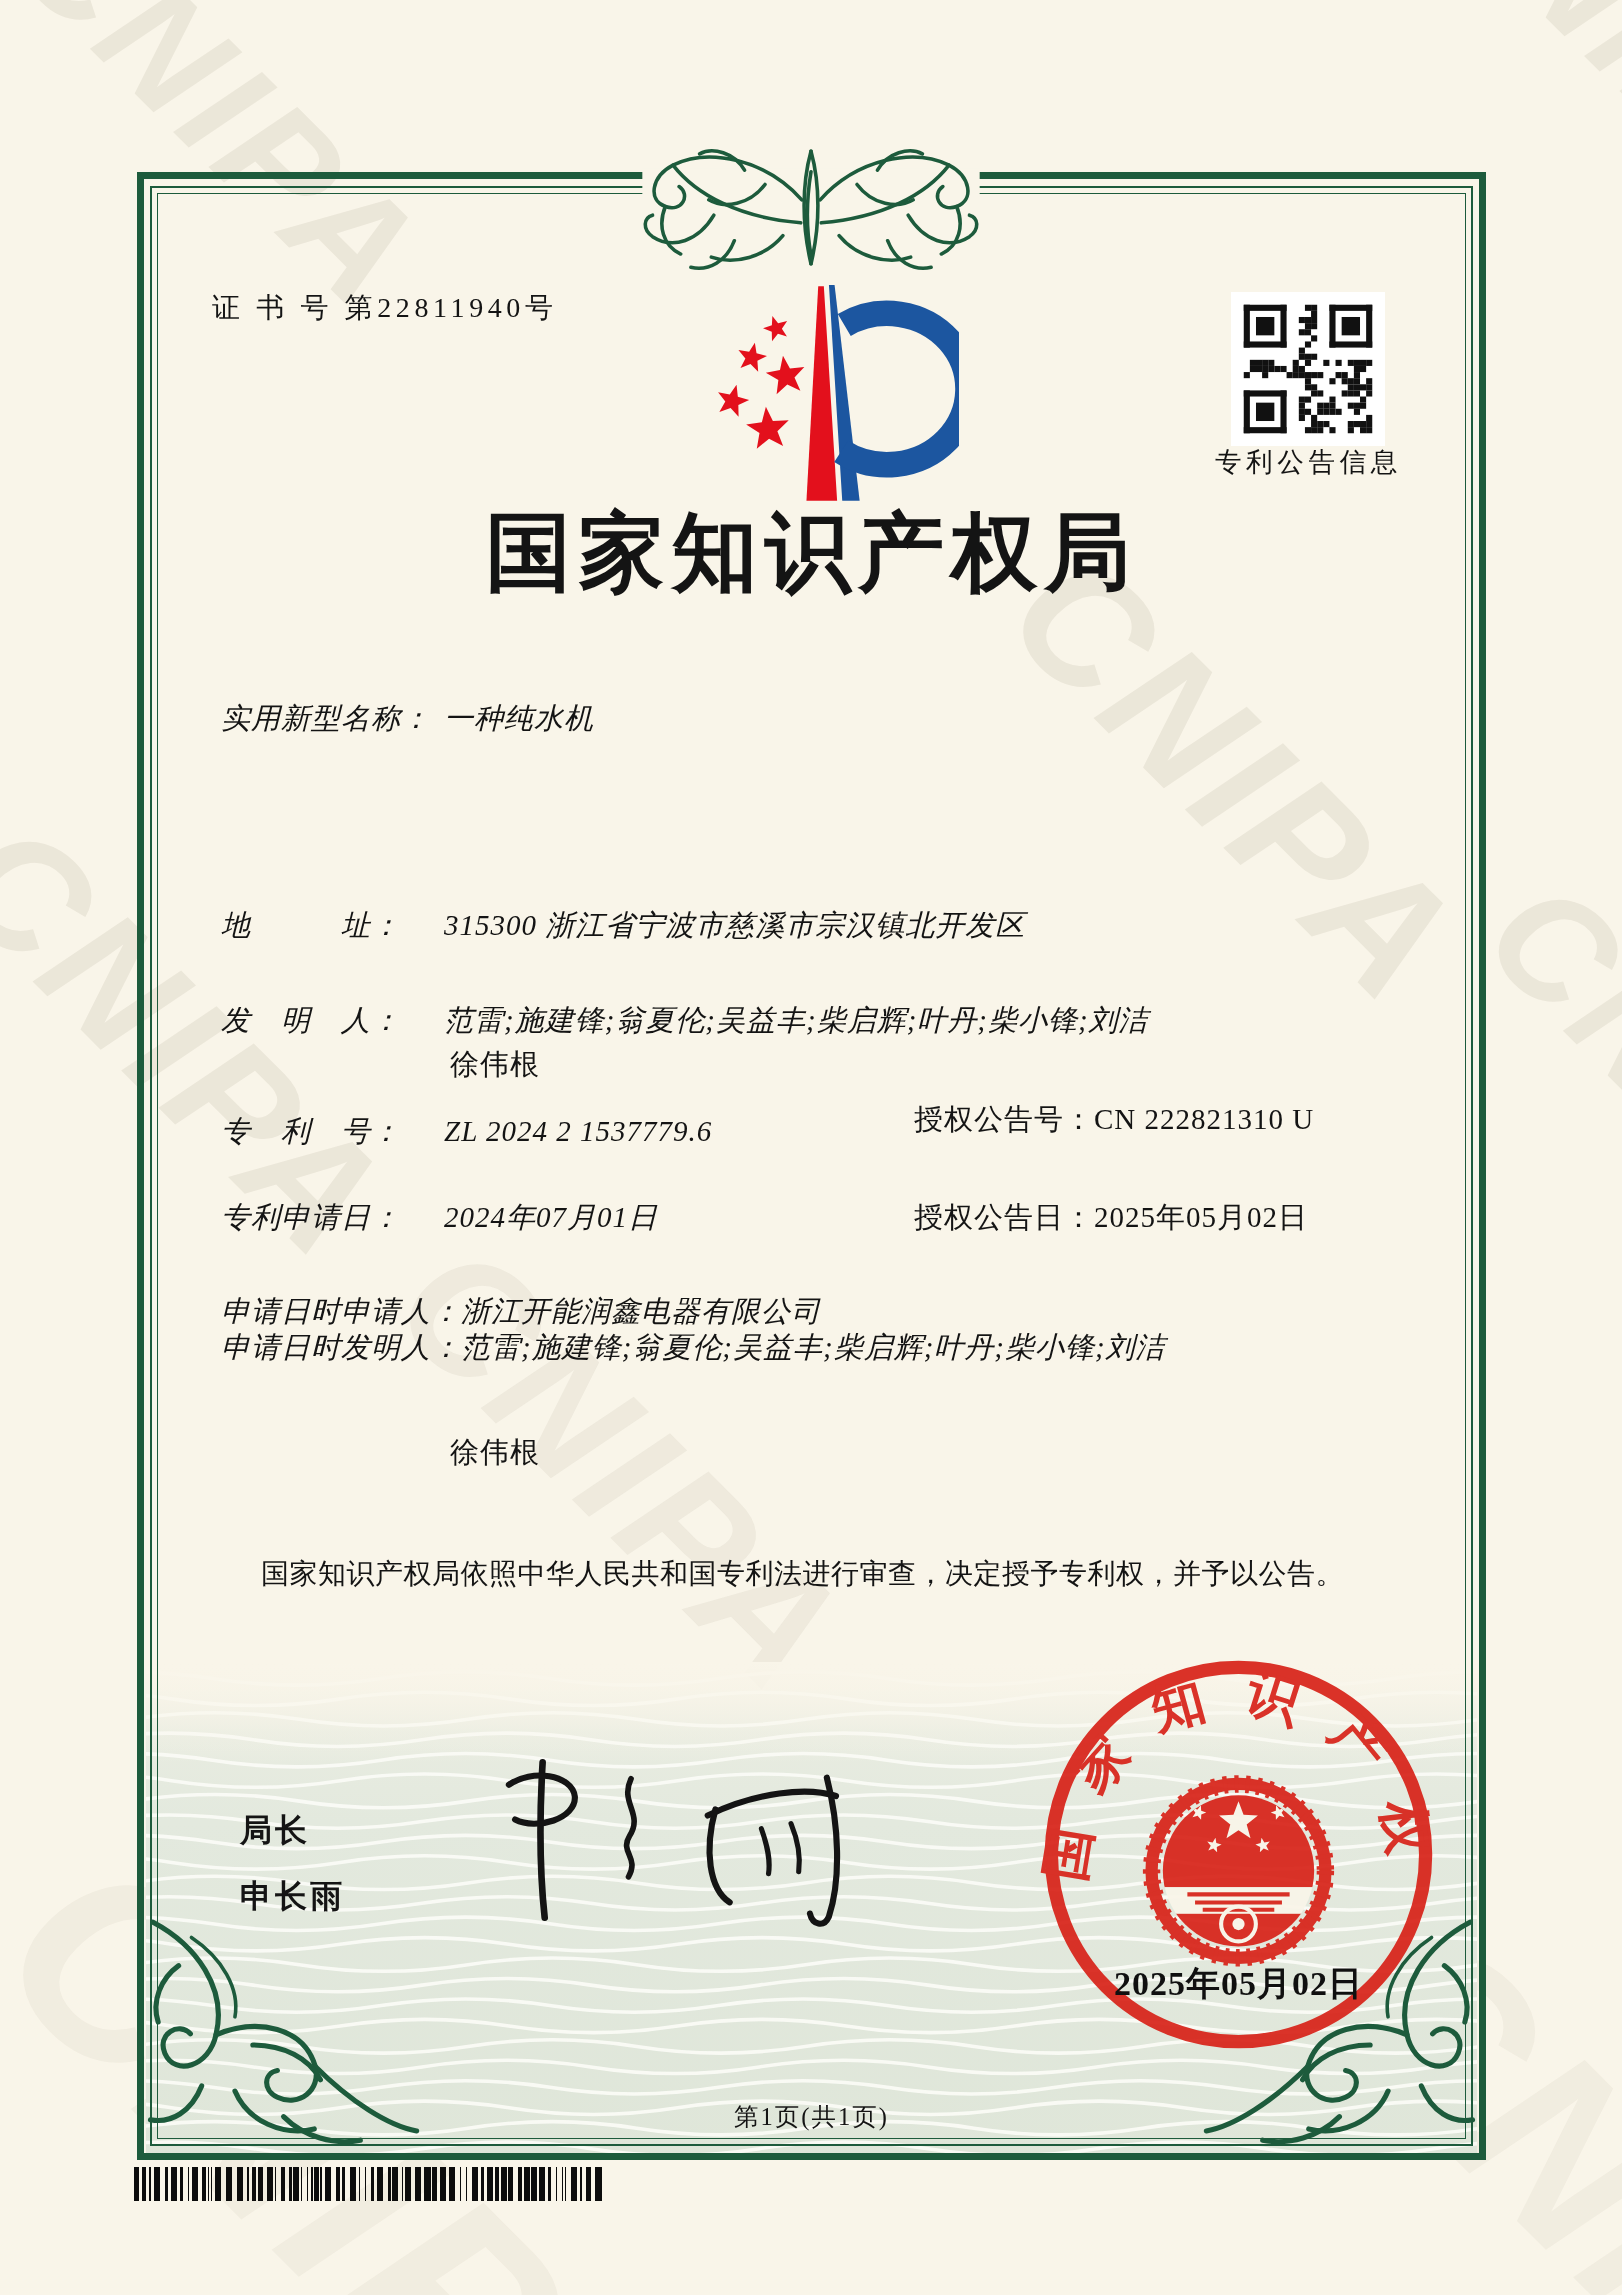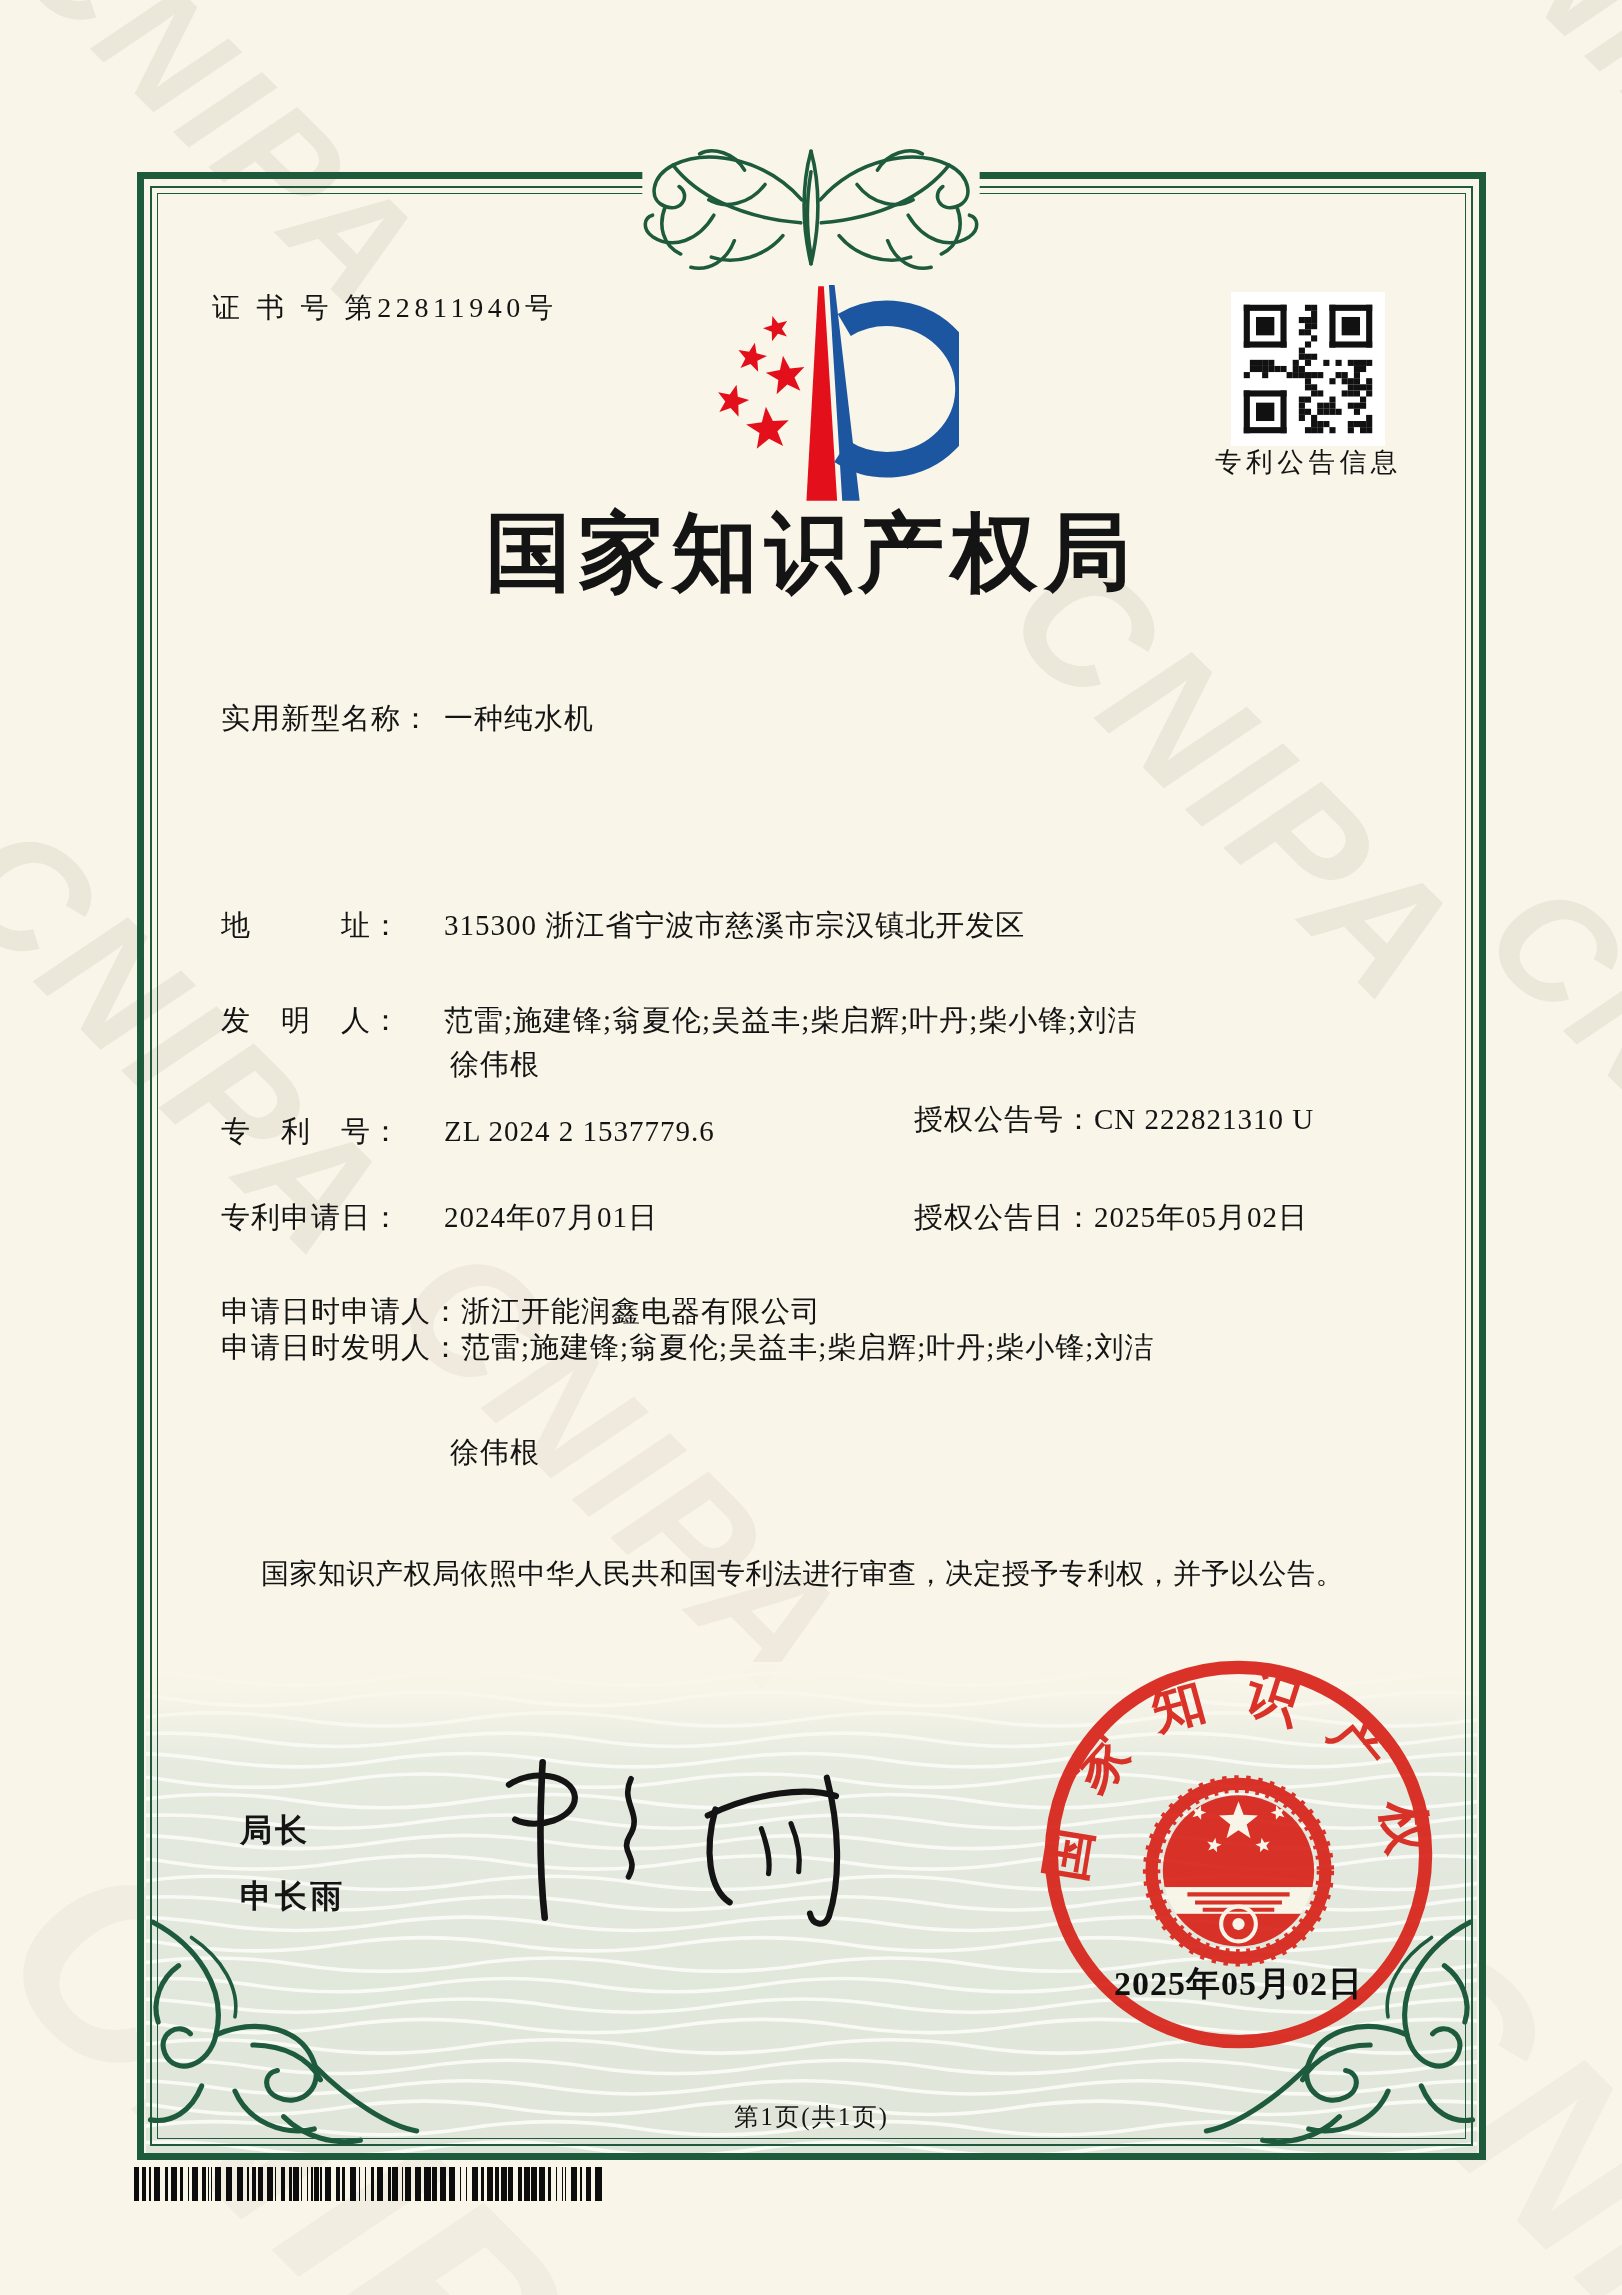--- a/index.html
+++ b/index.html
@@ -12,21 +12,21 @@
   .b3{left:157px;top:193px;right:157px;bottom:156px;border:1.5px solid #1d5b3c;z-index:2;}
   
   .wm{position:absolute;font-family:"Liberation Sans",sans-serif;font-style:italic;font-weight:900;
       color:rgba(122,112,82,.10);transform:rotate(45deg);letter-spacing:7.2px;z-index:1;white-space:nowrap;}
   
   .certno{left:212px;top:289px;font-size:28px;letter-spacing:4.6px;z-index:3;}
   .qrbox{left:1231px;top:292px;width:154px;height:154px;background:#ffffff;z-index:3;}
   .qrcap{left:1201px;top:444px;width:215px;text-align:center;font-size:26.6px;letter-spacing:4.6px;z-index:3;}
   .title{left:0;top:495px;width:1623px;text-align:center;font-size:86px;font-weight:700;
          letter-spacing:7.2px;z-index:3;}
-  .row{position:absolute;left:221px;font-size:29px;letter-spacing:1px;z-index:3;white-space:pre;}
+  .row{position:absolute;left:221px;font-size:29px;letter-spacing:1px;z-index:3;white-space:pre;font-style:italic;}
   .lbl{display:inline-block;min-width:223px;white-space:pre;}
   .val{white-space:pre;}
   .cont{position:absolute;left:450px;font-size:29px;letter-spacing:1px;z-index:3;white-space:pre;}
   .rcol{position:absolute;left:914px;font-size:29px;letter-spacing:1px;z-index:3;white-space:pre;}
   .legal{position:absolute;left:204px;width:1217px;font-size:28px;letter-spacing:0.5px;z-index:3;}
   .legal p{margin:0 0 23.5px 0;line-height:39px;}
   .legal .ind{text-indent:57px;}
   .boss{position:absolute;left:228px;font-family:"Liberation Sans","DejaVu Sans",sans-serif;
         font-weight:700;font-size:32px;letter-spacing:3.1px;z-index:3;margin-left:12px;}
   .footer{left:0;top:2100px;width:1623px;text-align:center;font-size:24.5px;letter-spacing:2px;z-index:3;}

